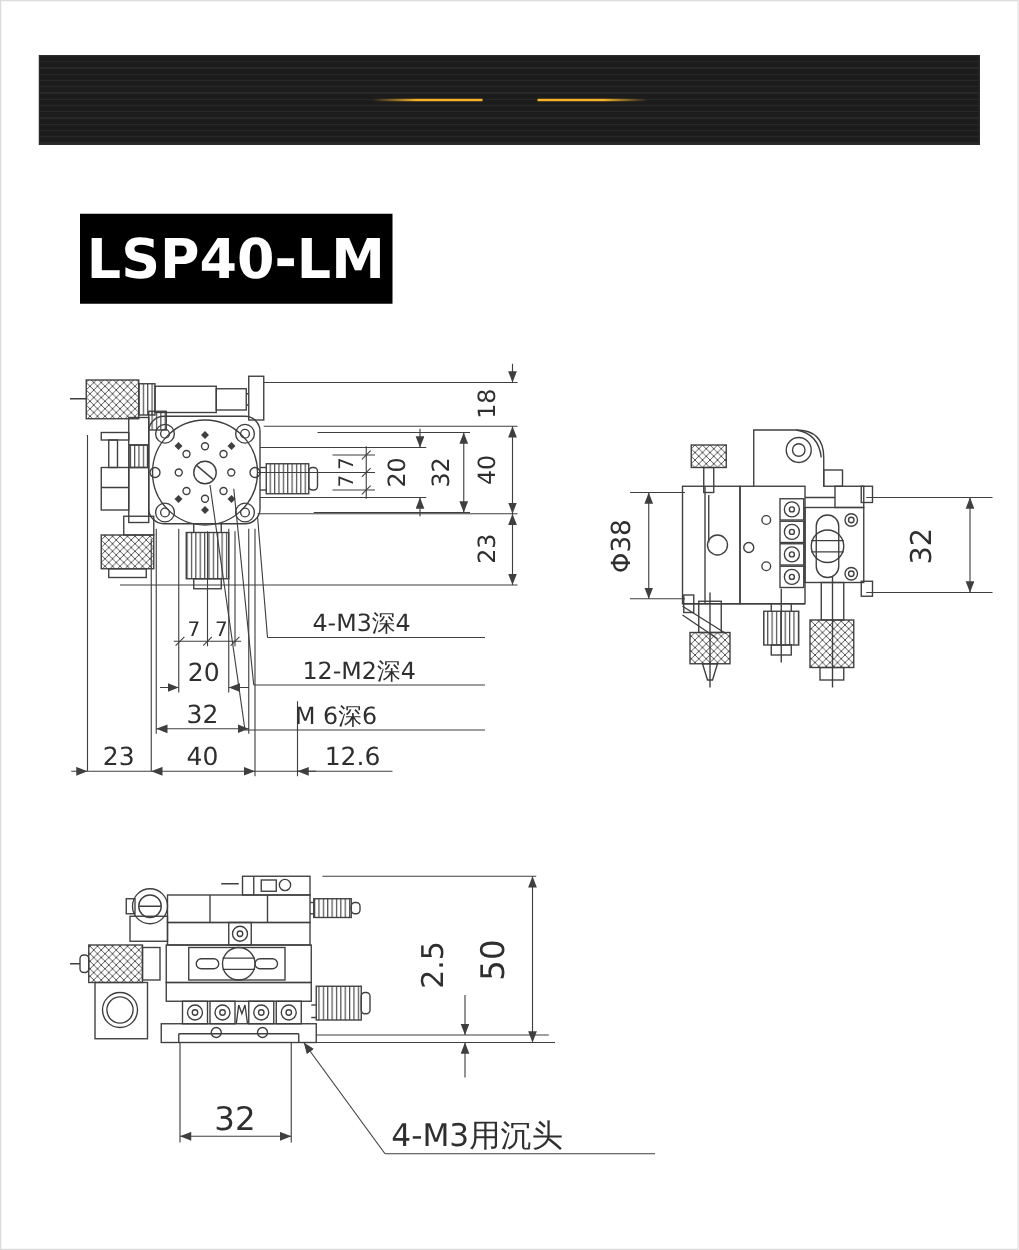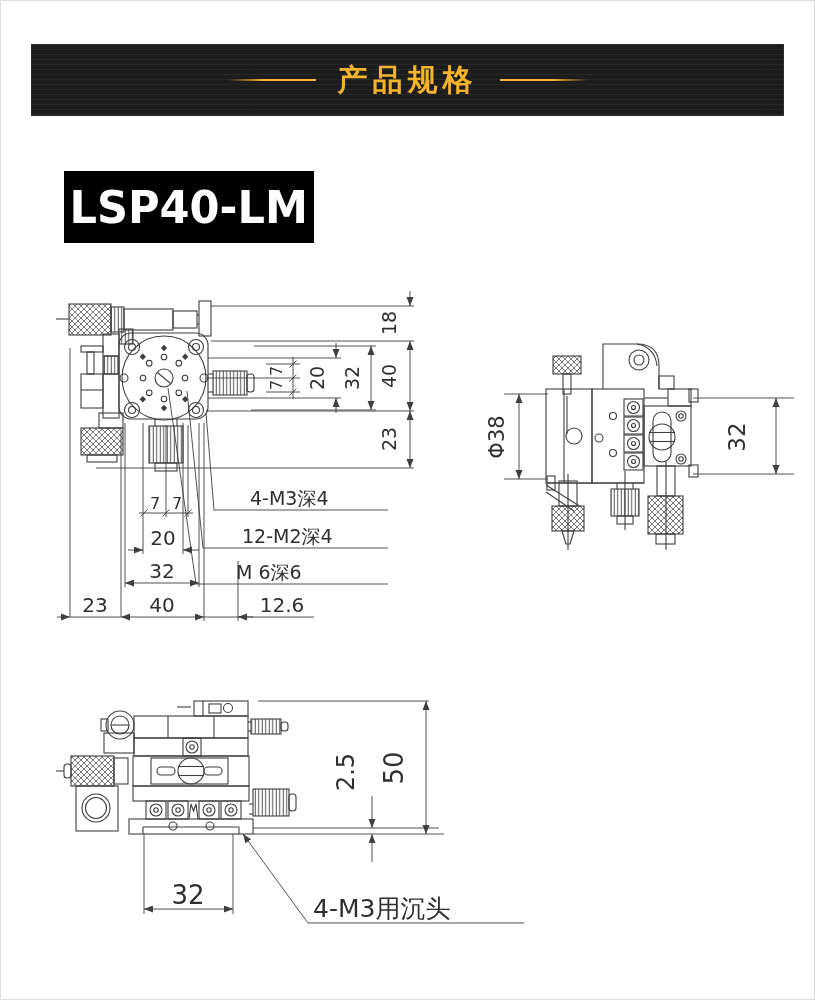--- a/index.html
+++ b/index.html
@@ -21,21 +21,20 @@
   .d3{left:50px;top:675px;}
   svg text{fill:#2f2f2f;font-family:"DejaVu Sans","Liberation Sans",sans-serif;}
 </style>
 </head>
 <body>
 
 <div class="page">
 
   <div class="banner">
     <span class="banner-line left"></span>
-    <span class="banner-title">产品规格</span>
     <span class="banner-line right"></span>
   </div>
 
   <div class="model-badge">
     <span>LSP40-LM</span>
   </div>
 
   <svg class="d1" width="410" height="350" viewBox="0 0 410 350">
     <defs>
       <pattern id="d1xh" width="6" height="6" patternUnits="userSpaceOnUse">

